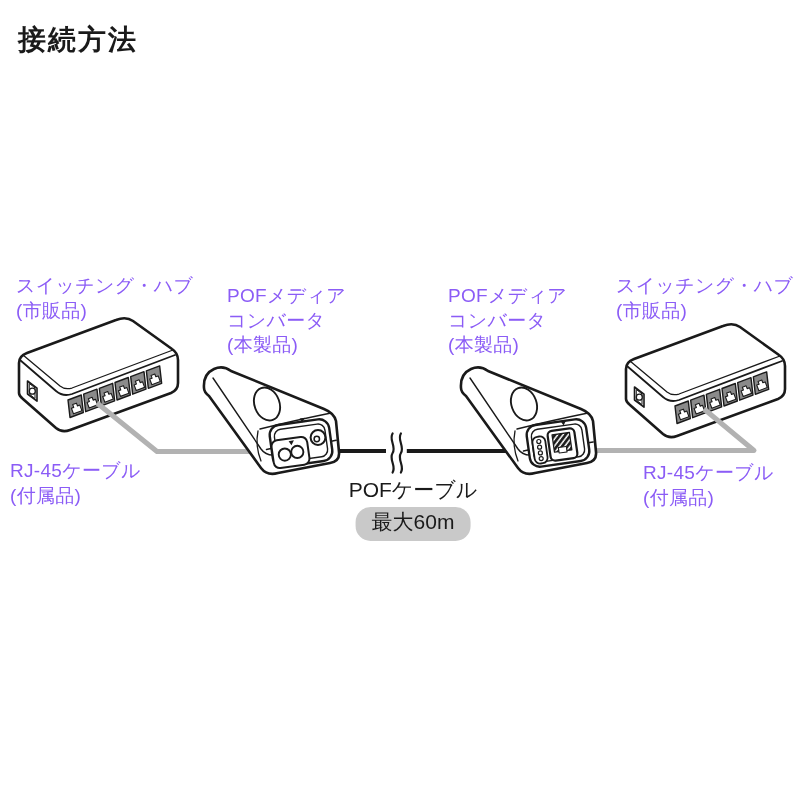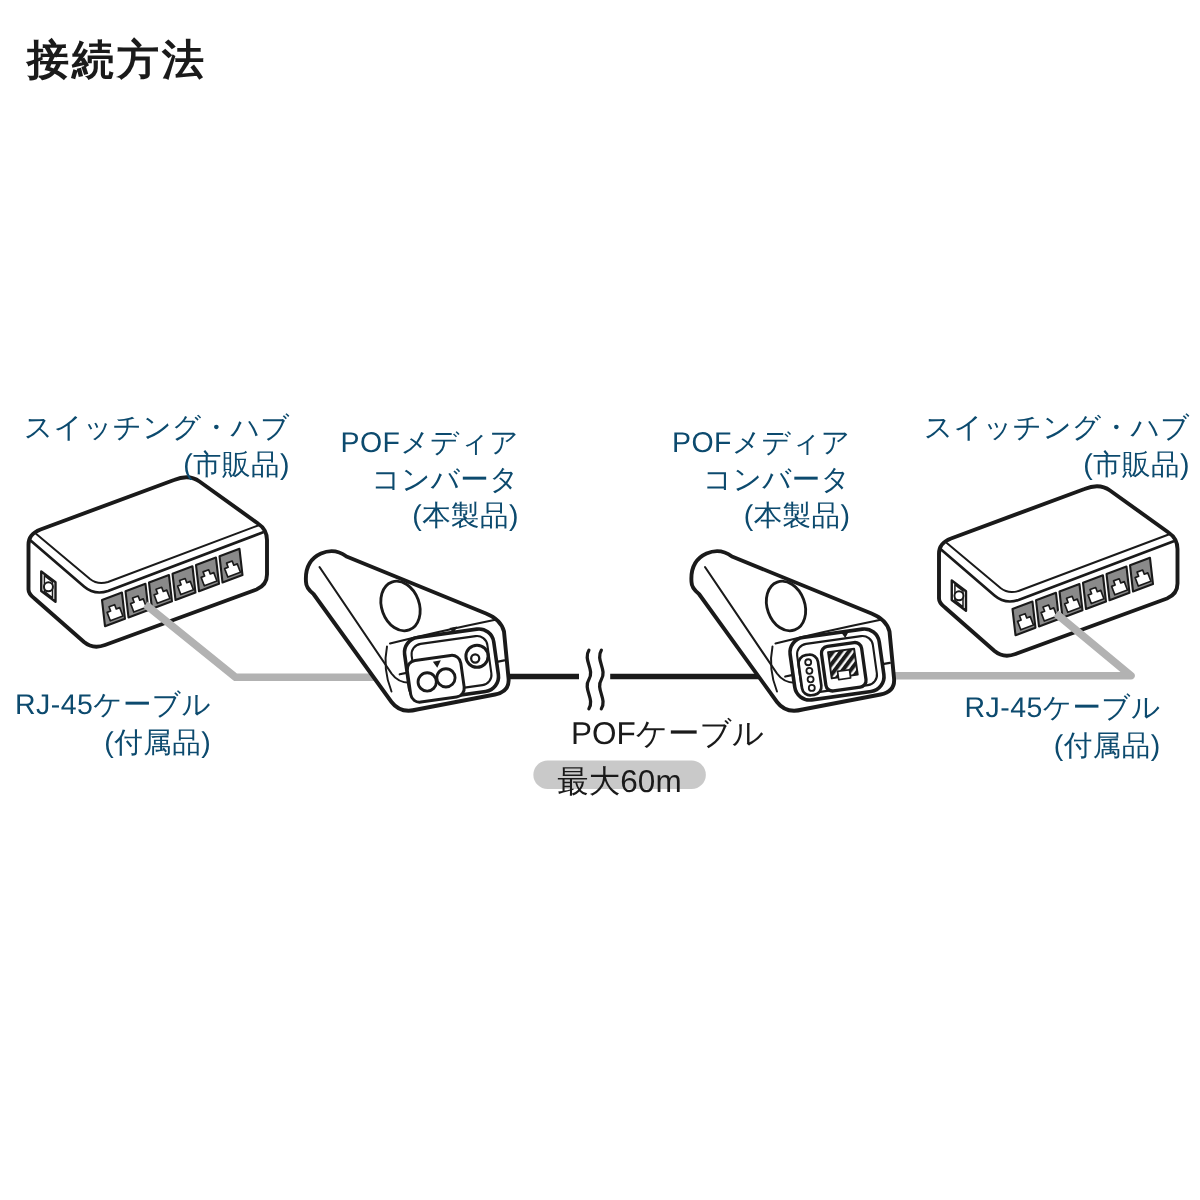--- a/index.html
+++ b/index.html
@@ -3,34 +3,34 @@
 <meta charset="utf-8">
 <style>
   html,body{margin:0;padding:0;background:#fff;}
   #stage{
     position:relative;width:800px;height:800px;background:#fff;overflow:hidden;
     font-family:"Liberation Sans","DejaVu Sans",sans-serif;color:#1a1a1a;padding-left:36px;
   }
   #art{position:absolute;left:0;top:0;}
   .lbl{
     position:absolute;font-size:19px;line-height:24.5px;white-space:nowrap;
-    color:#0c4a6e;letter-spacing:0.3px;text-align:right;
+    color:#8b5cf6;letter-spacing:0.3px;
   }
   .lbl span{display:block;}
   #page-title{
     position:absolute;left:18px;top:21px;font-size:28px;font-weight:700;
     letter-spacing:2px;white-space:nowrap;
   }
   #pof-label{
     position:absolute;left:413px;top:478px;transform:translateX(-50%);
-    font-size:21px;line-height:24px;white-space:nowrap;margin-left:32px;
+    font-size:21px;line-height:24px;white-space:nowrap;
   }
   #max-length-badge{
     position:absolute;left:413px;top:507px;transform:translateX(-50%);
-    background:#c9c9c9;border-radius:15px;height:19px;line-height:29px;
+    background:#c9c9c9;border-radius:15px;height:34px;line-height:29px;
     padding:0 16px;font-size:21px;white-space:nowrap;
   }
 </style>
 </head>
 <body>
 
 <div id="stage">
 
   <svg id="art" width="800" height="800" viewBox="0 0 800 800">
     <defs>

